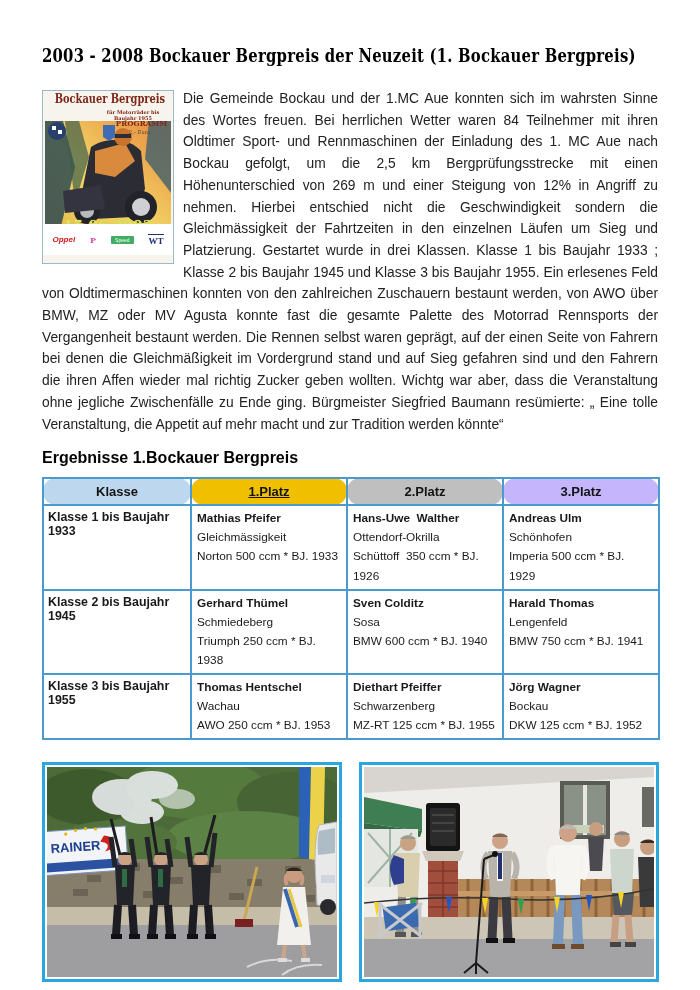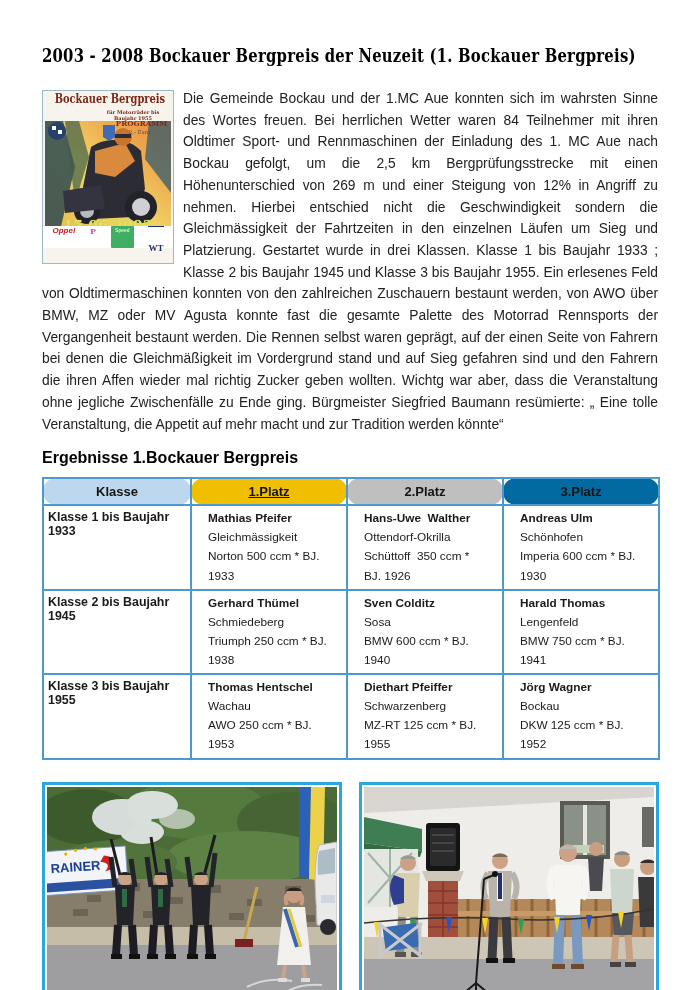--- a/index.html
+++ b/index.html
@@ -14,39 +14,39 @@
   .article{margin-top:18px;}
   .article p{margin:0;font-size:13.8px;line-height:21.7px;text-align:justify;color:#222;}
 
   .poster{float:left;width:130px;height:172px;border:1px solid #9db7cb;background:#f7f4ee;margin:2px 9px 2px 0;position:relative;font-family:"DejaVu Serif",serif;overflow:hidden;}
   .poster-title{position:absolute;top:1px;left:0;width:100%;text-align:center;font-weight:bold;font-size:12px;color:#7c2818;white-space:nowrap;transform:scaleX(.82);transform-origin:center;}
   .poster-sub{position:absolute;top:18px;left:52px;width:76px;font-size:5px;color:#7c2818;font-weight:bold;text-align:center;}
   .poster-program{position:absolute;top:27px;left:70px;font-size:8px;font-weight:bold;color:#7c2818;transform:scaleX(.9);}
   .poster-price{position:absolute;top:38px;left:86px;font-size:5px;color:#444;}
   .poster-art{position:absolute;top:16px;left:2px;}
   .poster-date{position:absolute;top:126px;left:0;width:100%;text-align:center;font-weight:bold;font-size:15px;color:#dbe464;text-shadow:0 0 1px #b8c23f;white-space:nowrap;transform:scaleX(.95);}
-  .poster-sponsors{position:absolute;bottom:15px;left:0;width:100%;height:22px;background:#fff;display:flex;justify-content:space-around;padding:0 2px;box-sizing:border-box;}
+  .poster-sponsors{position:absolute;bottom:8px;left:0;width:100%;height:31px;background:#fff;display:flex;align-items:center;justify-content:space-around;padding:0 2px;box-sizing:border-box;}
   .sp-oppel{font-family:"Liberation Sans",sans-serif;font-style:italic;font-weight:bold;font-size:8px;color:#d01818;}
   .sp-pink{font-weight:bold;font-size:8px;color:#d24a9a;}
   .sp-green{background:#3fae62;color:#fff;font-size:5px;padding:1px 4px;border-radius:1px;font-family:"Liberation Sans",sans-serif;}
-  .sp-wt{font-weight:bold;font-size:9px;color:#1c2f6e;border-top:1px solid #1c2f6e;line-height:1;padding-top:17px;font-family:"Liberation Serif",serif;}
+  .sp-wt{font-weight:bold;font-size:9px;color:#1c2f6e;border-top:1px solid #1c2f6e;line-height:1;padding-top:2px;font-family:"Liberation Serif",serif;}
 
   
   .results-heading{clear:both;margin:14px 0 10px 0;font-size:16px;font-weight:bold;color:#000;}
   table.results{border-collapse:collapse;width:616px;table-layout:fixed;}
   table.results col.c0{width:148px;}
   table.results col.cp{width:156px;}
   table.results th,table.results td{border:2px solid #4a9ad0;vertical-align:top;box-sizing:border-box;}
   table.results th{height:27px;font-size:13px;font-weight:bold;text-align:center;vertical-align:middle;color:#141414;border-radius:13px;}
   th.h-klasse{background:#bdd7ee;}
   th.h-first{background:#f0c000;text-decoration:underline;}
   th.h-second{background:#bfbfbf;margin-top:36px;}
-  th.h-third{background:#0369a1;}
+  th.h-third{background:#c4b5fd;}
   td.klasse-cell{font-weight:bold;font-size:12.4px;padding:4px 4px;}
-  td.place-cell{padding:3px 16px;font-size:11.8px;line-height:1.62;height:58px;margin-top:39px;}
+  td.place-cell{padding:3px 5px;font-size:11.8px;line-height:1.62;height:58px;margin-top:39px;}
   .p-name{font-weight:bold;white-space:pre-wrap;}
   .p-city,.p-machine{font-weight:normal;white-space:pre-wrap;}
 
   
   .photos{display:flex;gap:17px;margin-top:22px;}
   .photo-frame{border:3px solid #2ba7e0;background:#fff;padding:2px;line-height:0;}
   .photo-frame svg{display:block;}
 </style>
 </head>
 <body>
@@ -127,21 +127,21 @@
         <div class="p-machine">Norton 500 ccm * BJ. 1933</div>
       </td>
       <td class="place-cell">
         <div class="p-name">Hans-Uwe  Walther</div>
         <div class="p-city">Ottendorf-Okrilla</div>
         <div class="p-machine">Schüttoff  350 ccm * BJ. 1926</div>
       </td>
       <td class="place-cell">
         <div class="p-name">Andreas Ulm</div>
         <div class="p-city">Schönhofen</div>
-        <div class="p-machine">Imperia 600 ccm * BJ. 1930</div>
+        <div class="p-machine">Imperia 500 ccm * BJ. 1929</div>
       </td>
     </tr>
 
     <tr>
       <td class="klasse-cell">Klasse 2 bis Baujahr 1945</td>
       <td class="place-cell">
         <div class="p-name">Gerhard Thümel</div>
         <div class="p-city">Schmiedeberg</div>
         <div class="p-machine">Triumph 250 ccm * BJ. 1938</div>
       </td>

